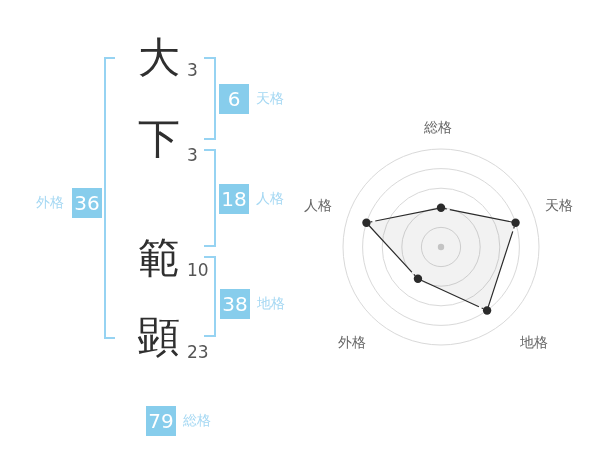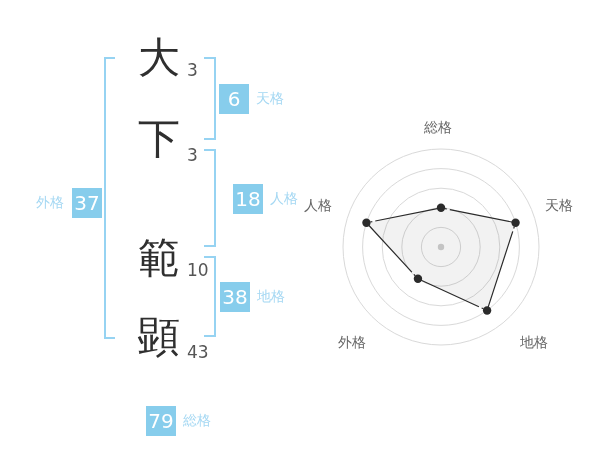--- a/index.html
+++ b/index.html
@@ -54,44 +54,44 @@
   <div class="kanji" style="top:37px">大</div>
   <div class="strokes" style="top:62px">3</div>
 
   <div class="kanji" style="top:118px">下</div>
   <div class="strokes" style="top:147px">3</div>
 
   <div class="kanji" style="top:237px">範</div>
   <div class="strokes" style="top:262px">10</div>
 
   <div class="kanji" style="top:316px">顕</div>
-  <div class="strokes" style="top:344px">43</div>
+  <div class="strokes" style="top:344px">23</div>
 
   <div class="bracket left"></div>
   <div class="bracket right b1"></div>
   <div class="bracket right b2"></div>
   <div class="bracket right b3"></div>
 
   <div class="badge" style="left:219px;top:84px">
     <div class="badge-num">6</div>
     <div class="badge-label">天格</div>
   </div>
 
-  <div class="badge" style="left:233px;top:184px">
+  <div class="badge" style="left:219px;top:184px">
     <div class="badge-num">18</div>
     <div class="badge-label">人格</div>
   </div>
 
-  <div class="badge" style="left:220px;top:282px">
+  <div class="badge" style="left:220px;top:289px">
     <div class="badge-num">38</div>
     <div class="badge-label">地格</div>
   </div>
 
   <div class="badge rev" style="left:36px;top:188px">
-    <div class="badge-num">37</div>
+    <div class="badge-num">36</div>
     <div class="badge-label">外格</div>
   </div>
 
   <div class="badge" style="left:146px;top:406px">
     <div class="badge-num">79</div>
     <div class="badge-label">総格</div>
   </div>
 
   <svg id="radar" viewBox="0 0 220 220">
       <circle cx="110" cy="110" r="98" fill="none" stroke="#d9d9d9" stroke-width="1"></circle>

